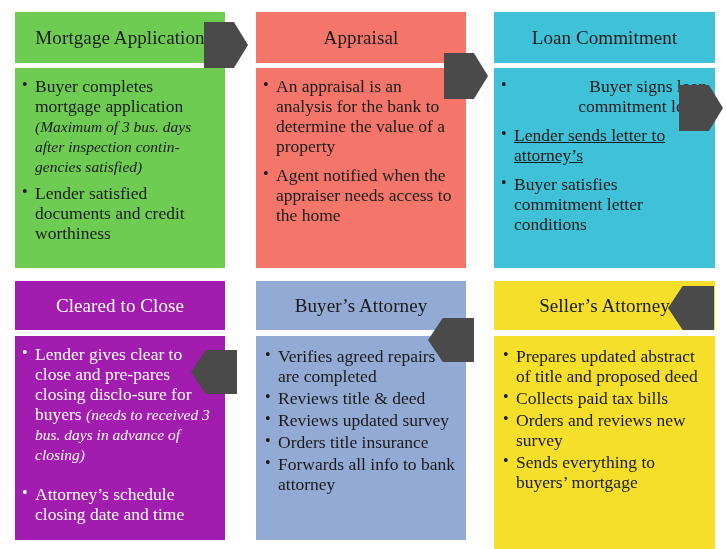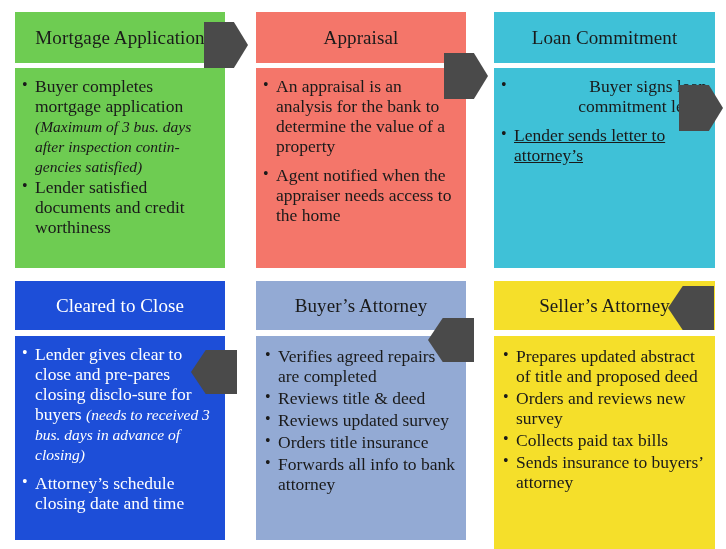--- a/index.html
+++ b/index.html
@@ -70,21 +70,21 @@
   }
   .cell-body li .em {
     font-style: italic;
     font-size: 15.5px;
   }
 
   
   .c-green   { background: #6ECC52; }
   .c-salmon  { background: #F4766A; }
   .c-cyan    { background: #3FC1D7; }
-  .c-navy    { background: #1d4ed8; }
+  .c-navy    { background: #a21caf; }
   .c-peri    { background: #93AAD4; }
   .c-yellow  { background: #F5DF2A; }
 
   .t-dark  { color: #1A1A1A; }
   .t-light { color: #FFFFFF; }
 
   
   .arrow {
     position: absolute;
     background: #4A4A4A;
@@ -100,21 +100,21 @@
 <body>
 
 <div id="canvas">
 
   <div class="cell" style="left:15px; top:12px; width:210px; height:256px;">
     <div class="cell-header c-green t-dark" style="height:51px;">
       <span class="htext">Mortgage Application</span>
     </div>
     <div class="cell-body c-green t-dark" style="top:56px; height:200px; padding:9px 8px 8px 6px;">
       <ul>
-        <li style="margin-bottom:1px;"><span>Buyer completes mortgage application </span><span class="em">(Maximum of 3 bus. days after inspection contin-gencies satisfied)</span></li>
+        <li style="margin-bottom:7px;"><span>Buyer completes mortgage application </span><span class="em">(Maximum of 3 bus. days after inspection contin-gencies satisfied)</span></li>
         <li><span>Lender satisfied documents and credit worthiness</span></li>
       </ul>
     </div>
   </div>
 
   <div class="cell" style="left:256px; top:12px; width:210px; height:256px;">
     <div class="cell-header c-salmon t-dark" style="height:51px;">
       <span class="htext">Appraisal</span>
     </div>
     <div class="cell-body c-salmon t-dark" style="top:56px; height:200px; padding:9px 11px 8px 6px;">
@@ -126,31 +126,32 @@
   </div>
 
   <div class="cell" style="left:494px; top:12px; width:221px; height:256px;">
     <div class="cell-header c-cyan t-dark" style="height:51px;">
       <span class="htext">Loan Commitment</span>
     </div>
     <div class="cell-body c-cyan t-dark" style="top:56px; height:200px; padding:9px 8px 8px 6px;">
       <ul>
         <li style="margin-bottom:9px;text-align:right;"><span>Buyer signs loan commitment letter</span></li>
         <li style="margin-bottom:9px;text-decoration:underline;"><span>Lender sends letter to attorney’s</span></li>
+        <li><span>Buyer satisfies commitment letter conditions</span></li>
       </ul>
     </div>
   </div>
 
   <div class="cell" style="left:15px; top:281px; width:210px; height:259px;">
     <div class="cell-header c-navy t-light" style="height:49px;">
       <span class="htext">Cleared to Close</span>
     </div>
     <div class="cell-body c-navy t-light" style="top:55px; height:204px; padding:9px 8px 8px 6px;">
       <ul>
-        <li style="margin-bottom:9px;"><span>Lender gives clear to close and pre-pares closing disclo-sure for buyers </span><span class="em">(needs to received 3 bus. days in advance of closing)</span></li>
+        <li style="margin-bottom:20px;"><span>Lender gives clear to close and pre-pares closing disclo-sure for buyers </span><span class="em">(needs to received 3 bus. days in advance of closing)</span></li>
         <li><span>Attorney’s schedule closing date and time</span></li>
       </ul>
     </div>
   </div>
 
   <div class="cell" style="left:256px; top:281px; width:210px; height:259px;">
     <div class="cell-header c-peri t-dark" style="height:49px;">
       <span class="htext">Buyer’s Attorney</span>
     </div>
     <div class="cell-body c-peri t-dark" style="top:55px; height:204px; padding:11px 6px 8px 8px;">
@@ -164,23 +165,23 @@
     </div>
   </div>
 
   <div class="cell" style="left:494px; top:281px; width:221px; height:259px;">
     <div class="cell-header c-yellow t-dark" style="height:49px;">
       <span class="htext">Seller’s Attorney</span>
     </div>
     <div class="cell-body c-yellow t-dark" style="top:55px; height:260px; padding:11px 6px 24px 8px;">
       <ul>
         <li style="margin-bottom:2px;"><span>Prepares updated abstract of title and proposed deed</span></li>
+        <li style="margin-bottom:2px;"><span>Collects paid tax bills</span></li>
         <li style="margin-bottom:2px;"><span>Orders and reviews new survey</span></li>
-        <li style="margin-bottom:2px;"><span>Collects paid tax bills</span></li>
-        <li><span>Sends insurance to buyers’ attorney</span></li>
+        <li><span>Sends everything to buyers’ mortgage</span></li>
       </ul>
     </div>
   </div>
 
   <div class="arrow right" style="left:204px; top:22px; width:44px; height:46px;"></div>
 
   <div class="arrow right" style="left:444px; top:53px; width:44px; height:46px;"></div>
 
   <div class="arrow right" style="left:679px; top:85px; width:44px; height:46px;"></div>
 

